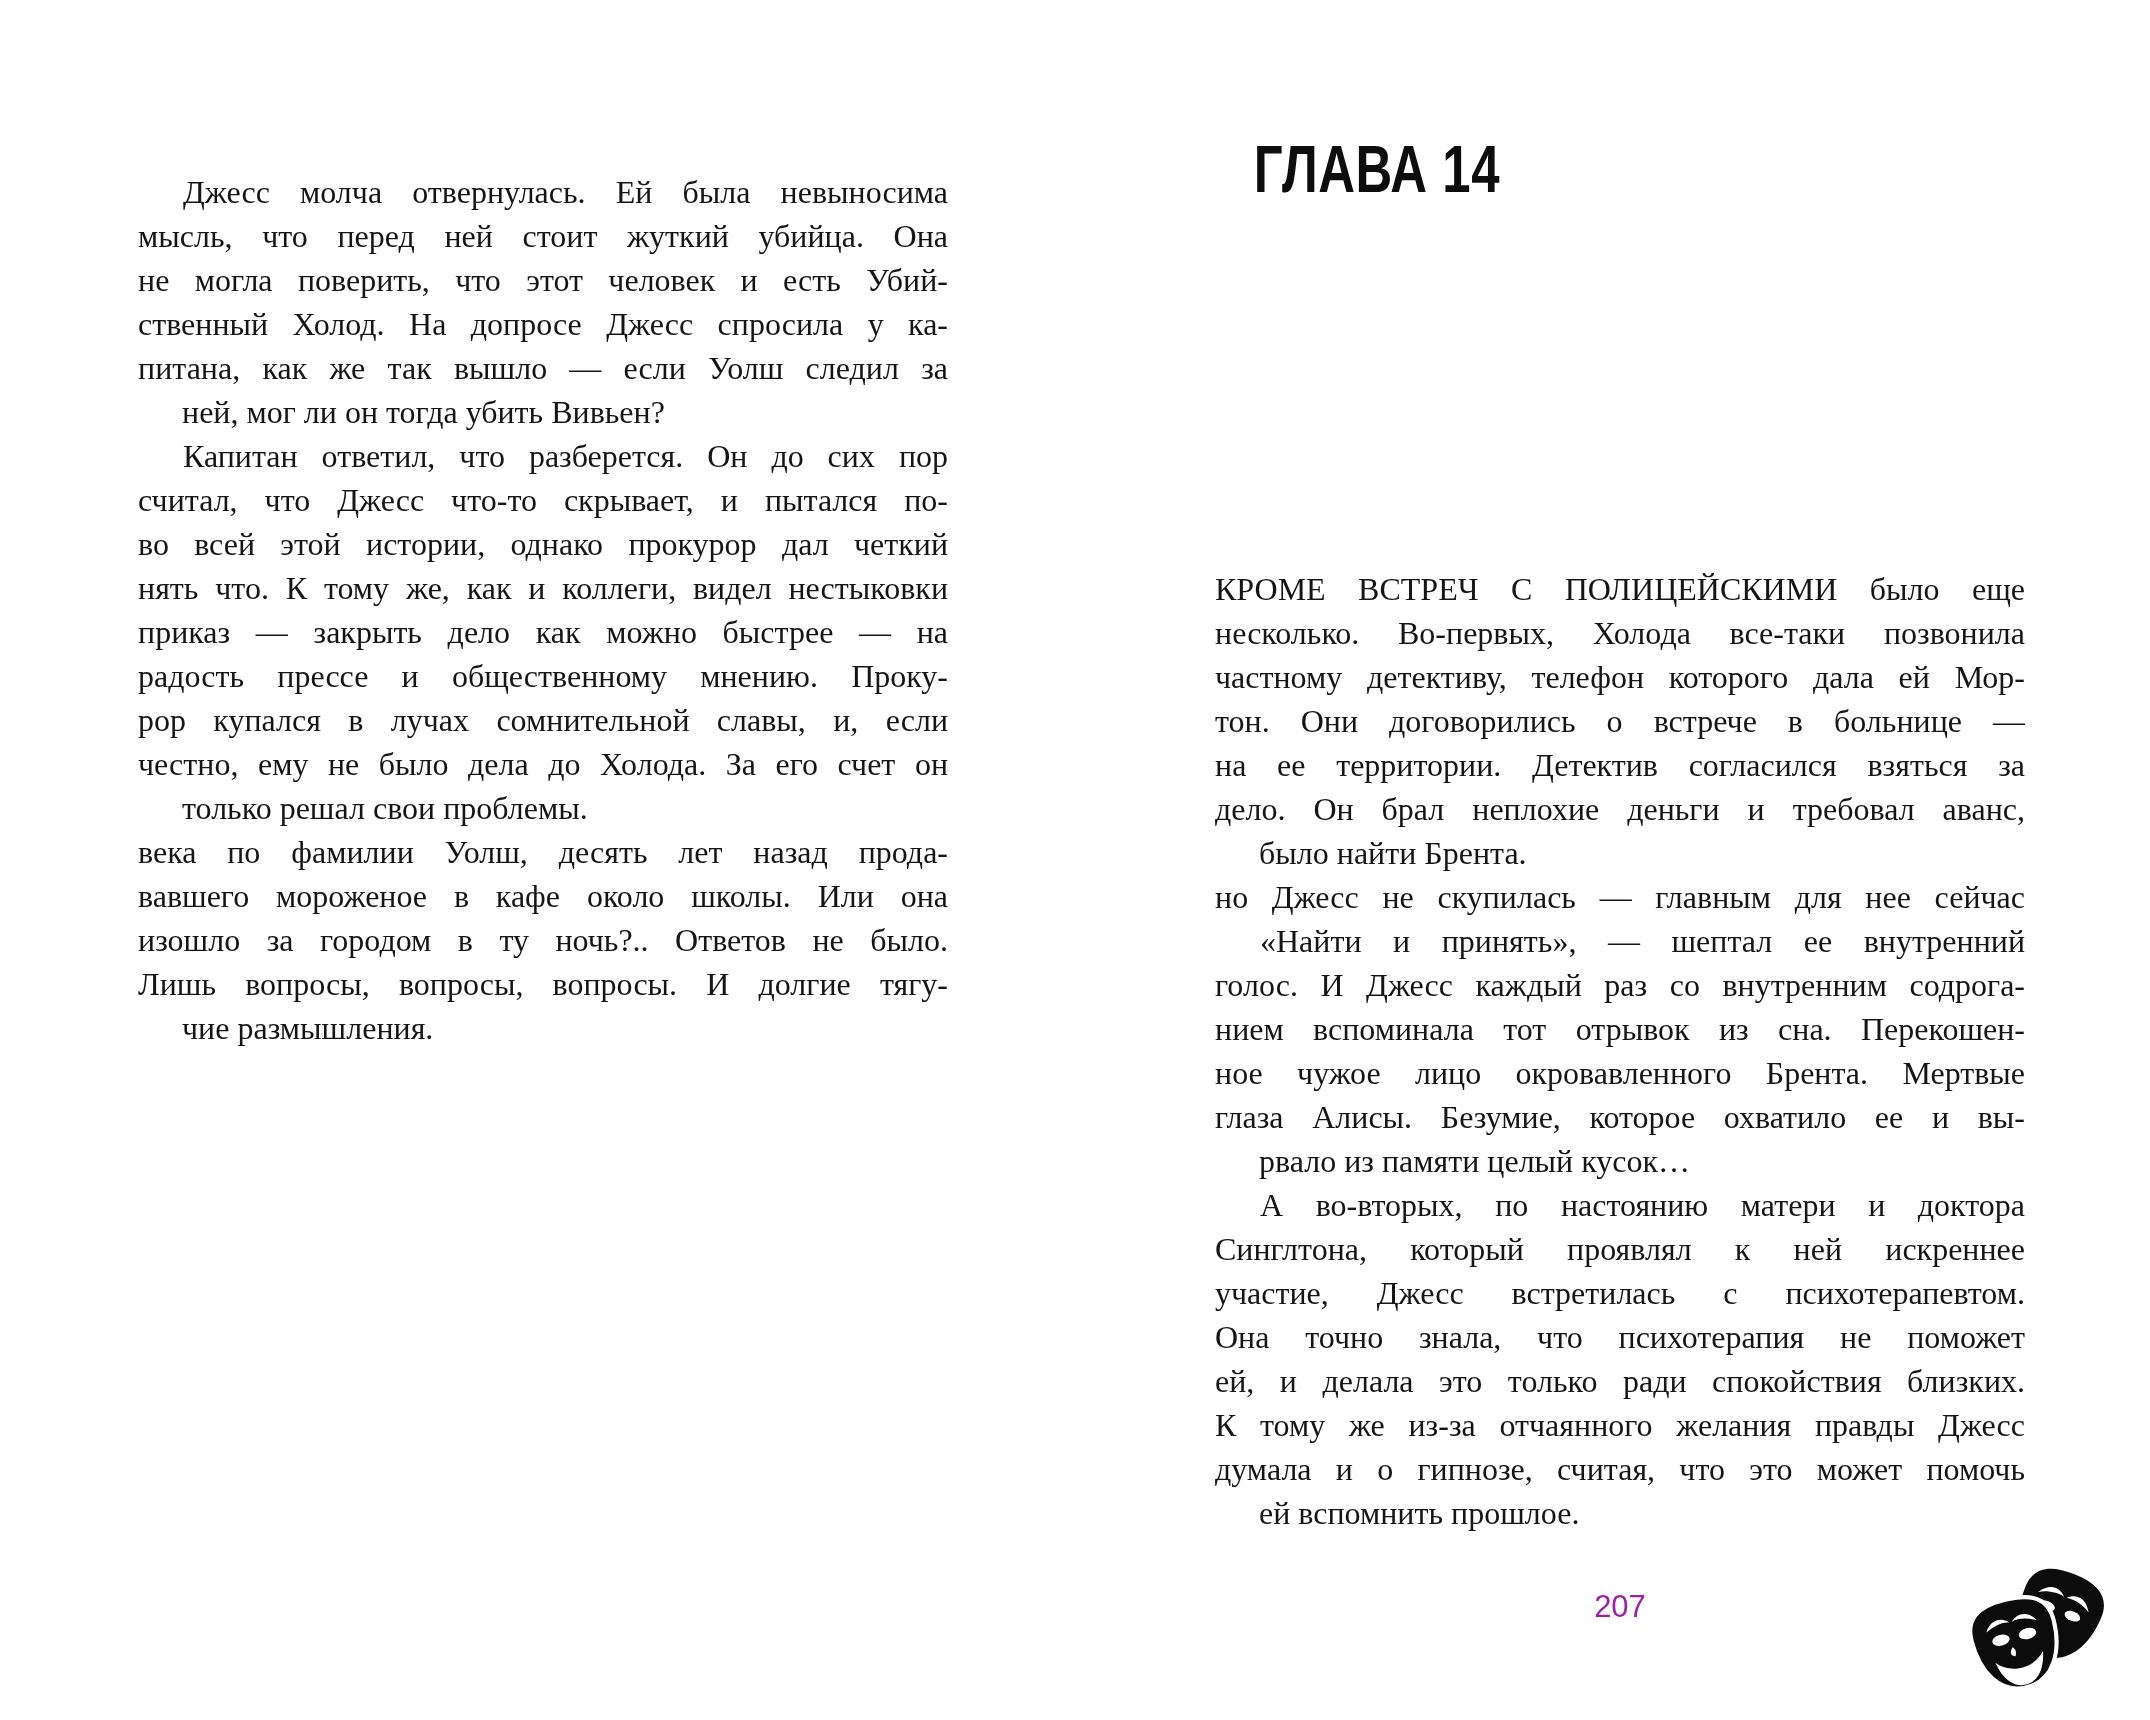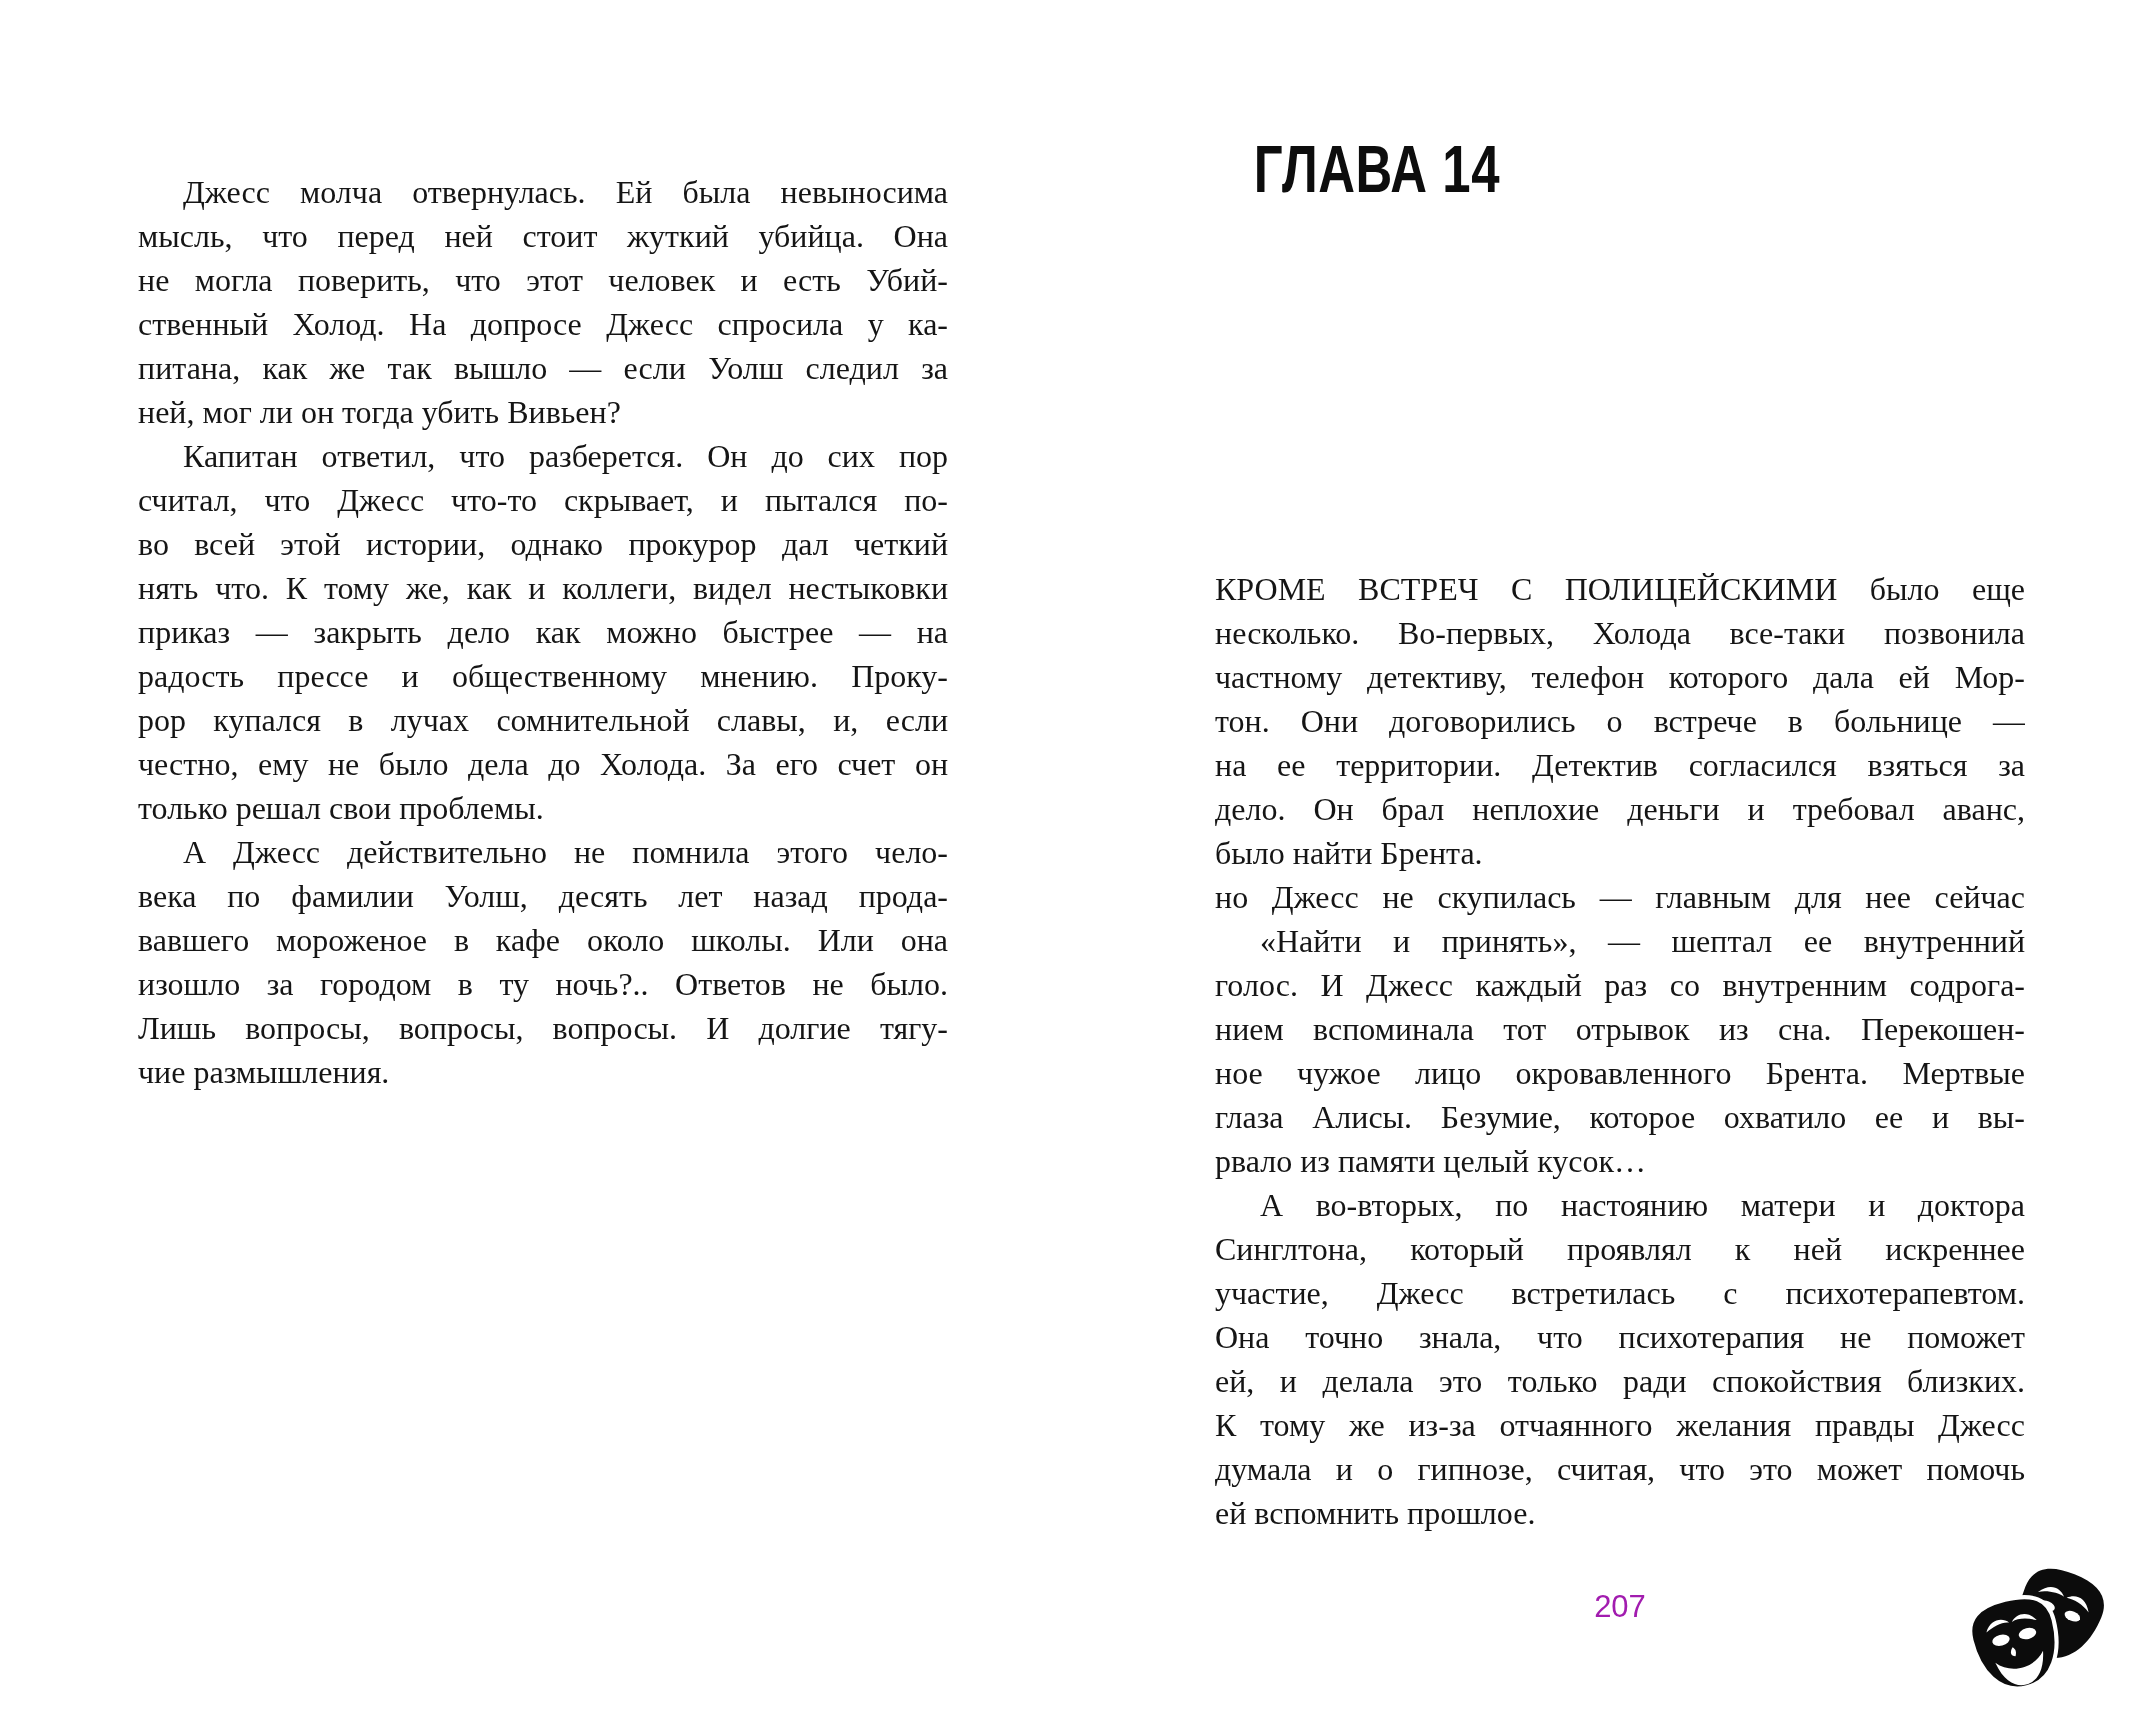--- a/index.html
+++ b/index.html
@@ -23,21 +23,21 @@
   }
   #left-text{left:138px;top:170px;}
   #right-text{left:139px;top:567px;}
 
   .line{
     height:44px;
     overflow:hidden;
     text-align:justify;
     text-align-last:justify;
   }
-  .line.end{text-align-last:left;}
+  .line.end{text-align-last:left;margin-left:44px;}
   .line.first{text-indent:45px;}
 
   #chapter-heading{
     position:absolute;
     left:139px;top:135px;width:810px;
     text-align:left;
   }
   #chapter-heading .h-inner{
     display:inline-block;
     font-family:"Liberation Sans", sans-serif;
@@ -83,21 +83,20 @@
         <div class="line">считал, что Джесс что-то скрывает, и пытался по-</div>
         <div class="line">во всей этой истории, однако прокурор дал четкий</div>
         <div class="line">нять что. К тому же, как и коллеги, видел нестыковки</div>
         <div class="line">приказ — закрыть дело как можно быстрее — на</div>
         <div class="line">радость прессе и общественному мнению. Проку-</div>
         <div class="line">рор купался в лучах сомнительной славы, и, если</div>
         <div class="line">честно, ему не было дела до Холода. За его счет он</div>
         <div class="line end">только решал свои проблемы.</div>
       </div>
       <div>
-        <div class="line first">А Джесс действительно не помнила этого чело-</div>
         <div class="line">века по фамилии Уолш, десять лет назад прода-</div>
         <div class="line">вавшего мороженое в кафе около школы. Или она</div>
         <div class="line">изошло за городом в ту ночь?.. Ответов не было.</div>
         <div class="line">Лишь вопросы, вопросы, вопросы. И долгие тягу-</div>
         <div class="line end">чие размышления.</div>
       </div>
     </div>
 </div>
 
 <div id="right-page" class="page">

